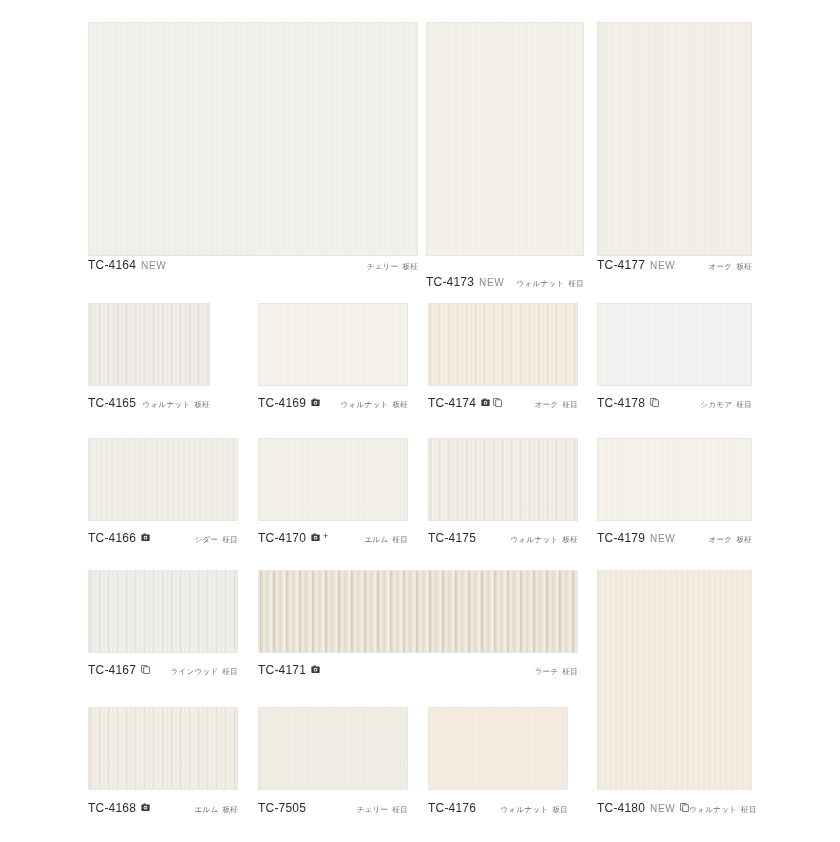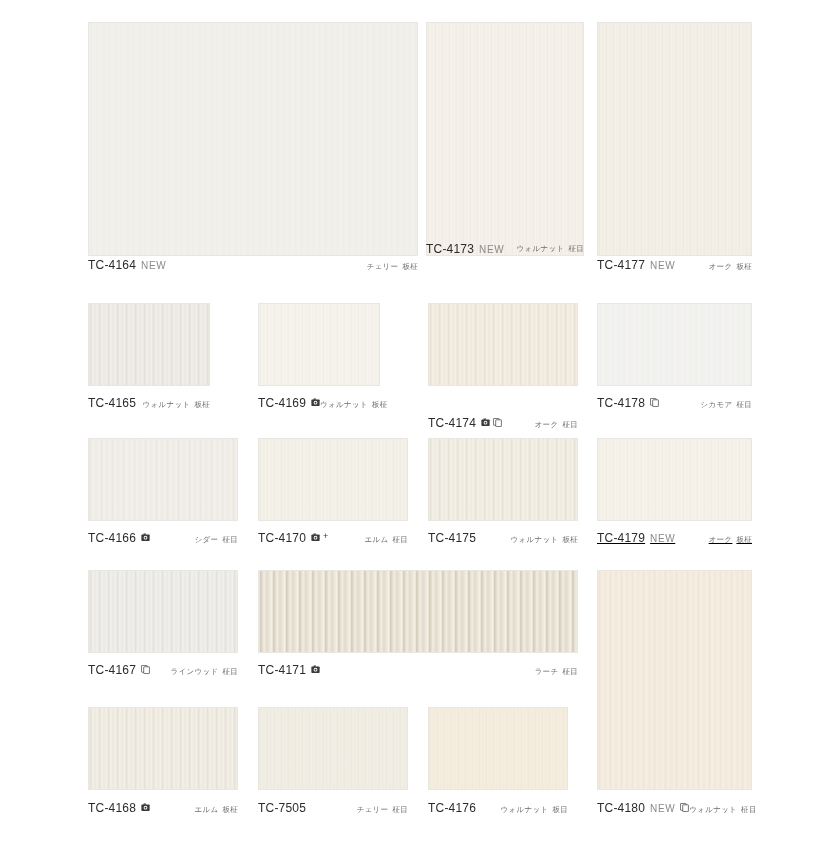--- a/index.html
+++ b/index.html
@@ -114,21 +114,21 @@
       <div class="labelrow" style="top: 236px;">
         <span class="code">TC-4164</span>
         <span class="newbadge">NEW</span>
         <span class="desc"><span>チェリー</span><span class="sp"></span><span>板柾</span></span>
       </div>
     </div>
     <div class="cell" style="left: 426px; top: 22px; width: 158px; height: 252px;">
       <div class="swatch" style="height: 234px; background-color: rgb(246, 243, 236);">
         <div class="grain g-fine"></div>
       </div>
-      <div class="labelrow" style="top: 220px; align-items: center;">
+      <div class="labelrow" style="top: 253px;">
         <span class="code">TC-4173</span>
         <span class="newbadge">NEW</span>
         <span class="desc"><span>ウォルナット</span><span class="sp"></span><span>柾目</span></span>
       </div>
     </div>
     <div class="cell" style="left: 597px; top: 22px; width: 155px; height: 252px;">
       <div class="swatch" style="height: 234px; background-color: rgb(244, 241, 233);">
         <div class="grain g-fine"></div>
       </div>
       <div class="labelrow" style="top: 236px;">
@@ -139,21 +139,21 @@
     </div>
     <div class="cell" style="left: 88px; top: 303px; width: 122px; height: 109px;">
       <div class="swatch" style="height: 83px; background-color: rgb(241, 240, 236);">
         <div class="grain g-med"></div>
       </div>
       <div class="labelrow" style="top: 93px;">
         <span class="code">TC-4165</span>
         <span class="desc"><span>ウォルナット</span><span class="sp"></span><span>板柾</span></span>
       </div>
     </div>
-    <div class="cell" style="left: 258px; top: 303px; width: 122px; height: 109px; padding-left: 16px;">
+    <div class="cell" style="left: 258px; top: 303px; width: 150px; height: 109px; padding-left: 16px;">
       <div class="swatch" style="height: 83px; background-color: rgb(247, 245, 239);">
         <div class="grain g-fine"></div>
       </div>
       <div class="labelrow" style="top: 93px;">
         <span class="code">TC-4169</span>
         <span class="icons">
           <span class="ic">
             <svg width="9" height="9" viewBox="0 0 12 12" aria-hidden="true">
               <rect x="0.5" y="2" width="11" height="8.5" rx="1" fill="#3a3a3a"></rect>
               <rect x="3.2" y="0.8" width="3.6" height="1.6" rx="0.4" fill="#3a3a3a"></rect>
@@ -162,21 +162,21 @@
             </svg>
           </span>
         </span>
         <span class="desc"><span>ウォルナット</span><span class="sp"></span><span>板柾</span></span>
       </div>
     </div>
     <div class="cell" style="left: 428px; top: 303px; width: 150px; height: 109px;">
       <div class="swatch" style="height: 83px; background-color: rgb(246, 241, 230);">
         <div class="grain g-med"></div>
       </div>
-      <div class="labelrow" style="top: 93px; margin-top: 20px;">
+      <div class="labelrow" style="top: 93px;">
         <span class="code">TC-4174</span>
         <span class="icons">
           <span class="ic">
             <svg width="9" height="9" viewBox="0 0 12 12" aria-hidden="true">
               <rect x="0.5" y="2" width="11" height="8.5" rx="1" fill="#3a3a3a"></rect>
               <rect x="3.2" y="0.8" width="3.6" height="1.6" rx="0.4" fill="#3a3a3a"></rect>
               <circle cx="6" cy="6.3" r="2.5" fill="#ffffff"></circle>
               <circle cx="6" cy="6.3" r="1.3" fill="#3a3a3a"></circle>
             </svg>
           </span>
@@ -252,21 +252,21 @@
       </div>
       <div class="labelrow" style="top: 93px;">
         <span class="code">TC-4175</span>
         <span class="desc"><span>ウォルナット</span><span class="sp"></span><span>板柾</span></span>
       </div>
     </div>
     <div class="cell" style="left: 597px; top: 438px; width: 155px; height: 109px;">
       <div class="swatch" style="height: 83px; background-color: rgb(247, 244, 236);">
         <div class="grain g-fine"></div>
       </div>
-      <div class="labelrow" style="top: 93px; text-decoration: underline;">
+      <div class="labelrow" style="top: 93px;">
         <span class="code">TC-4179</span>
         <span class="newbadge">NEW</span>
         <span class="desc"><span>オーク</span><span class="sp"></span><span>板柾</span></span>
       </div>
     </div>
     <div class="cell" style="left: 88px; top: 570px; width: 150px; height: 109px;">
       <div class="swatch" style="height: 83px; background-color: rgb(241, 241, 239);">
         <div class="grain g-med"></div>
       </div>
       <div class="labelrow" style="top: 93px;">

